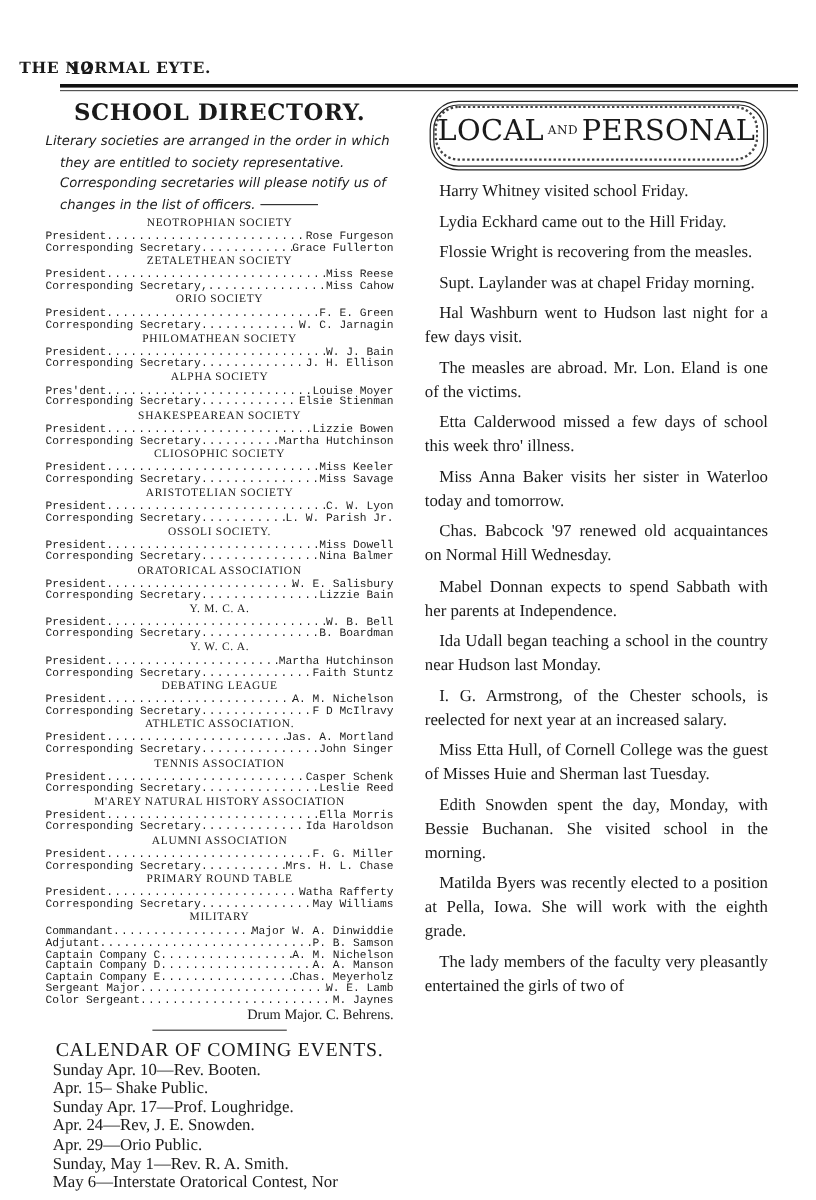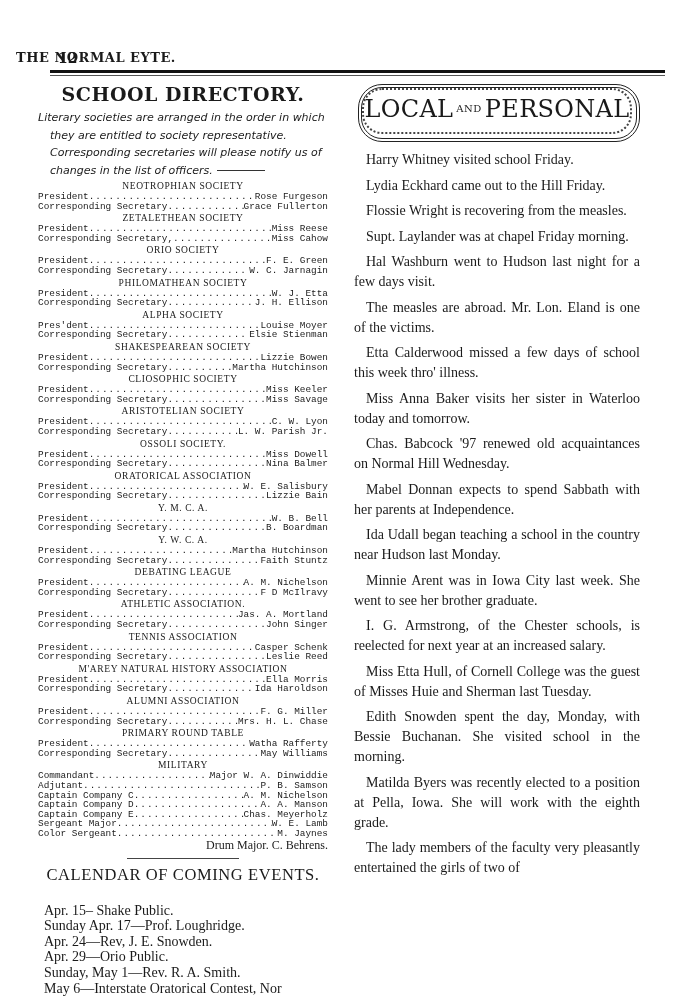--- a/index.html
+++ b/index.html
@@ -17,21 +17,21 @@
   .org { margin: 0; }
   .org-name { text-align: center; font-family: "Liberation Serif", serif; font-size: 9.5px; letter-spacing: 0.6px; line-height: 12px; margin-top: 1px; }
   .row { display: flex; font-family: Liberation Mono, monospace; font-size: 9.4px; line-height: 9.6px; padding-left: 0; white-space: nowrap; }
   .row .role { flex: 0 0 auto; }
   .row .dots { flex: 1 1 auto; overflow: hidden; }
   .row .dots::after { content: "................................................................................................................................"; letter-spacing: 1px; }
   .row .name { flex: 0 0 auto; }
   .drum { text-align: right; font-family: "Liberation Serif", serif; font-size: 12px; line-height: 12px; }
   .short-rule { width: 112px; border-top: 1px solid #444; margin: 7px auto 6px auto; }
 
-  .cal-title { font-family: "Liberation Serif", serif; font-size: 16.5px; letter-spacing: 0.6px; text-align: center; margin: 0 0 18px 0; }
+  .cal-title { font-family: "Liberation Serif", serif; font-size: 16.5px; letter-spacing: 0.6px; text-align: center; margin: 0 0 0 0; }
   .cal-list { font-family: "Liberation Serif", serif; font-size: 14px; line-height: 15.6px; padding-left: 6px; }
 
   .right { position: absolute; left: 354px; top: 82px; width: 286px; }
   .banner { position: relative; width: 282px; height: 58px; margin: 0 auto 10px auto; }
   .banner-border { position: absolute; left: 2px; top: 2px; width: 274px; height: 50px; border: 4px double #222; border-radius: 24px; }
   .banner-chain { position: absolute; left: 6px; top: 6px; width: 266px; height: 42px; border: 2px dotted #444; border-radius: 20px; }
   .banner-text { position: absolute; left: 0; top: 11px; width: 282px; text-align: center; font-family: "DejaVu Serif", serif; font-size: 24px; line-height: 32px; letter-spacing: 0.3px; }
   .banner-text .small { font-size: 10px; vertical-align: 5px; letter-spacing: 0.5px; margin: 0 3px; }
   .para { font-family: "Liberation Serif", serif; font-size: 14px; line-height: 20px; text-align: justify; text-indent: 12px; margin: 0 0 5.5px 0; }
 </style>
@@ -86,21 +86,21 @@
           <span class="role">Corresponding Secretary</span>
           <span class="dots"></span>
           <span class="name">W. C. Jarnagin</span>
         </div>
       </div>
       <div class="org">
         <div class="org-name">PHILOMATHEAN SOCIETY</div>
         <div class="row">
           <span class="role">President</span>
           <span class="dots"></span>
-          <span class="name">W. J. Etta</span>
+          <span class="name">W. J. Bain</span>
         </div>
         <div class="row">
           <span class="role">Corresponding Secretary</span>
           <span class="dots"></span>
           <span class="name">J. H. Ellison</span>
         </div>
       </div>
       <div class="org">
         <div class="org-name">ALPHA SOCIETY</div>
         <div class="row">
@@ -319,20 +319,21 @@
           <span class="role">Color Sergeant</span>
           <span class="dots"></span>
           <span class="name">M. Jaynes</span>
         </div>
       </div>
     </div>
   <div class="drum">Drum Major. C. Behrens.</div>
   <div class="short-rule"></div>
   <div class="cal-title">CALENDAR OF COMING EVENTS.</div>
   <div class="cal-list" id="cal">
+      <div class="cal-item"><span>Sunday Apr. 10—Rev. Booten.</span></div>
       <div class="cal-item"><span>Apr. 15– Shake Public.</span></div>
       <div class="cal-item"><span>Sunday Apr. 17—Prof. Loughridge.</span></div>
       <div class="cal-item"><span>Apr. 24—Rev, J. E. Snowden.</span></div>
       <div class="cal-item"><span>Apr. 29—Orio Public.</span></div>
       <div class="cal-item"><span>Sunday, May 1—Rev. R. A. Smith.</span></div>
       <div class="cal-item"><span>May 6—Interstate Oratorical Contest, Nor</span></div>
     </div>
 </div>
 
 <div class="right">
@@ -346,20 +347,19 @@
       <p class="para">Lydia Eckhard came out to the Hill Friday.</p>
       <p class="para">Flossie Wright is recovering from the measles.</p>
       <p class="para">Supt. Laylander was at chapel Friday morning.</p>
       <p class="para">Hal Washburn went to Hudson last night for a few days visit.</p>
       <p class="para">The measles are abroad. Mr. Lon. Eland is one of the victims.</p>
       <p class="para">Etta Calderwood missed a few days of school this week thro' illness.</p>
       <p class="para">Miss Anna Baker visits her sister in Waterloo today and tomorrow.</p>
       <p class="para">Chas. Babcock '97 renewed old acquaintances on Normal Hill Wednesday.</p>
       <p class="para">Mabel Donnan expects to spend Sabbath with her parents at Independence.</p>
       <p class="para">Ida Udall began teaching a school in the country near Hudson last Monday.</p>
-      <p class="para">Minnie Arent was in Iowa City last week. She went to see her brother graduate.</p>
       <p class="para">I. G. Armstrong, of the Chester schools, is reelected for next year at an increased salary.</p>
       <p class="para">Miss Etta Hull, of Cornell College was the guest of Misses Huie and Sherman last Tuesday.</p>
       <p class="para">Edith Snowden spent the day, Monday, with Bessie Buchanan. She visited school in the morning.</p>
       <p class="para">Matilda Byers was recently elected to a position at Pella, Iowa. She will work with the eighth grade.</p>
       <p class="para">The lady members of the faculty very pleasantly entertained the girls of two of</p>
     </div>
 </div>
 
 </body></html>

